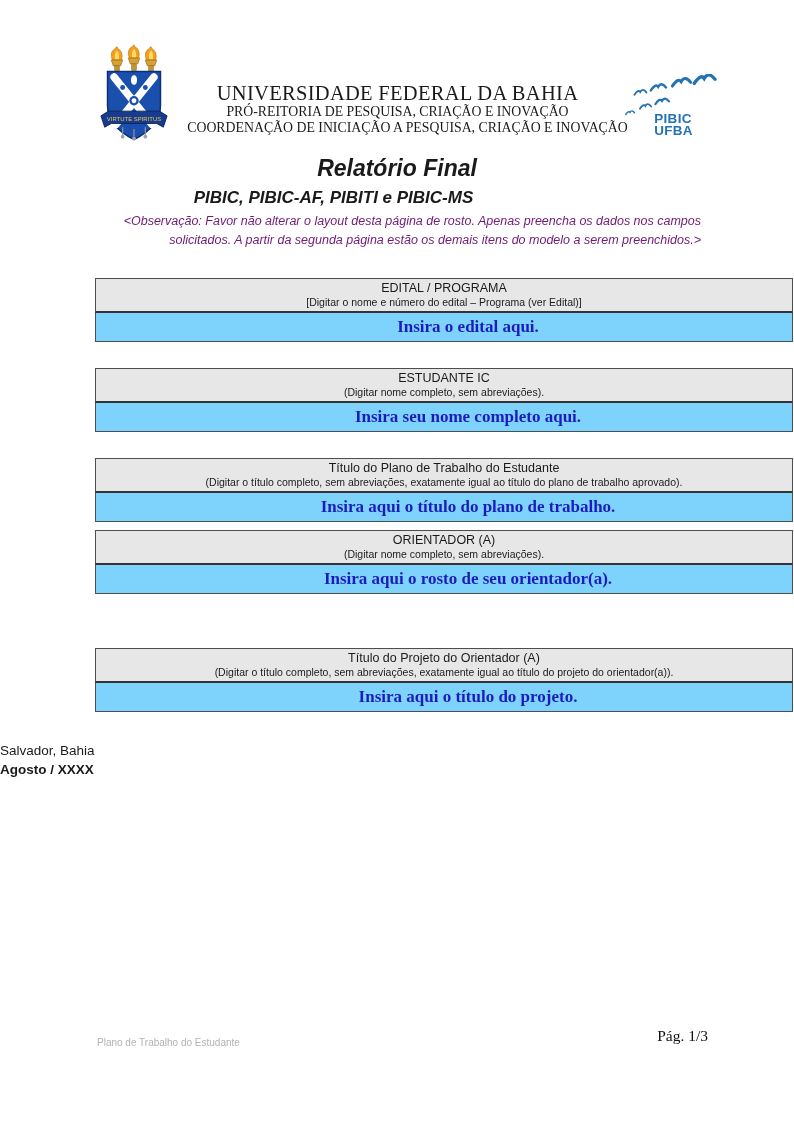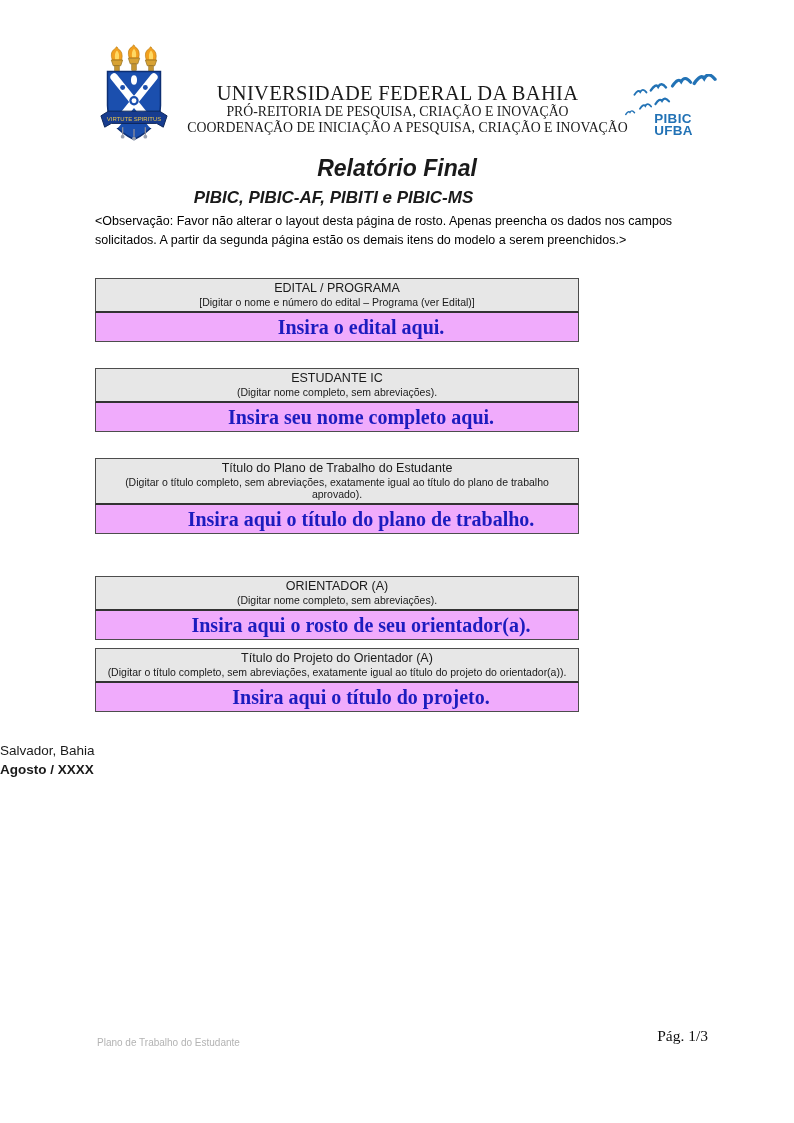--- a/index.html
+++ b/index.html
@@ -19,41 +19,41 @@
   .header-line1 { font-size: 20.5px; line-height: 22px; letter-spacing: 0.3px; white-space: nowrap; }
   .header-line2 { font-size: 13.8px; line-height: 15.5px; white-space: nowrap; }
   .header-line3 { font-size: 13.8px; line-height: 15.5px; white-space: nowrap; padding-left: 20px; }
   .pibic-logo { left: 620px; top: 74px; width: 98px; height: 64px; }
 
   
   .doc-title { left: 0; top: 155px; width: 794px; text-align: center;
     font-size: 23px; font-weight: bold; font-style: italic; }
   .doc-subtitle { left: 0; top: 188px; width: 667px; text-align: center;
     font-size: 17px; font-weight: bold; font-style: italic; }
-  .observation { left: 95px; top: 212px; width: 606px; text-align: left;
-    font-size: 12.5px; line-height: 19px; color: #000000; }
-
-  
-  .field-box { left: 95px; width: 484px; }
+  .observation { left: 95px; top: 212px; width: 606px; text-align: right;
+    font-size: 12.5px; line-height: 19px; color: #701a75; font-style: italic; }
+
+  
+  .field-box { left: 95px; width: 698px; }
   .box-header {
     background: #e7e7e7;
     border: 1px solid #4d4d4d;
     border-bottom: 2px solid #333333;
     text-align: center;
     padding: 2px 6px 3px 6px;
   }
   .box-title { font-size: 12.5px; line-height: 15px; }
   .box-hint  { font-size: 10.5px; line-height: 12px; }
   .box-value {
     border: 1px solid #4d4d4d; border-top: none;
     height: 29px;
     display: flex; align-items: center; justify-content: center;
-    background: #f0abfc;
+    background: #7dd3fc;
     font-family: "Liberation Serif", serif;
-    font-weight: bold; font-size: 20px;
+    font-weight: bold; font-size: 17px;
     color: #1c1cbe;
     padding-left: 48px;
   }
 
   
   .place-date { left: 0; top: 741px; width: 794px; font-size: 13.5px; line-height: 19px; }
   .place-date .date-line { font-weight: bold; }
 
   
   .footer-left { left: 97px; top: 1037px; font-size: 10px; color: #b3b3b3; }
@@ -180,21 +180,21 @@
 </div>
 
 <div class="abs field-box" style="top:458px">
   <div class="box-header">
     <div class="box-title">Título do Plano de Trabalho do Estudante</div>
     <div class="box-hint">(Digitar o título completo, sem abreviações, exatamente igual ao título do plano de trabalho aprovado).</div>
   </div>
   <div class="box-value">Insira aqui o título do plano de trabalho.</div>
 </div>
 
-<div class="abs field-box" style="top:576px">
+<div class="abs field-box" style="top:530px">
   <div class="box-header">
     <div class="box-title">ORIENTADOR (A)</div>
     <div class="box-hint">(Digitar nome completo, sem abreviações).</div>
   </div>
   <div class="box-value">Insira aqui o rosto de seu orientador(a).</div>
 </div>
 
 <div class="abs field-box" style="top:648px">
   <div class="box-header">
     <div class="box-title">Título do Projeto do Orientador (A)</div>

